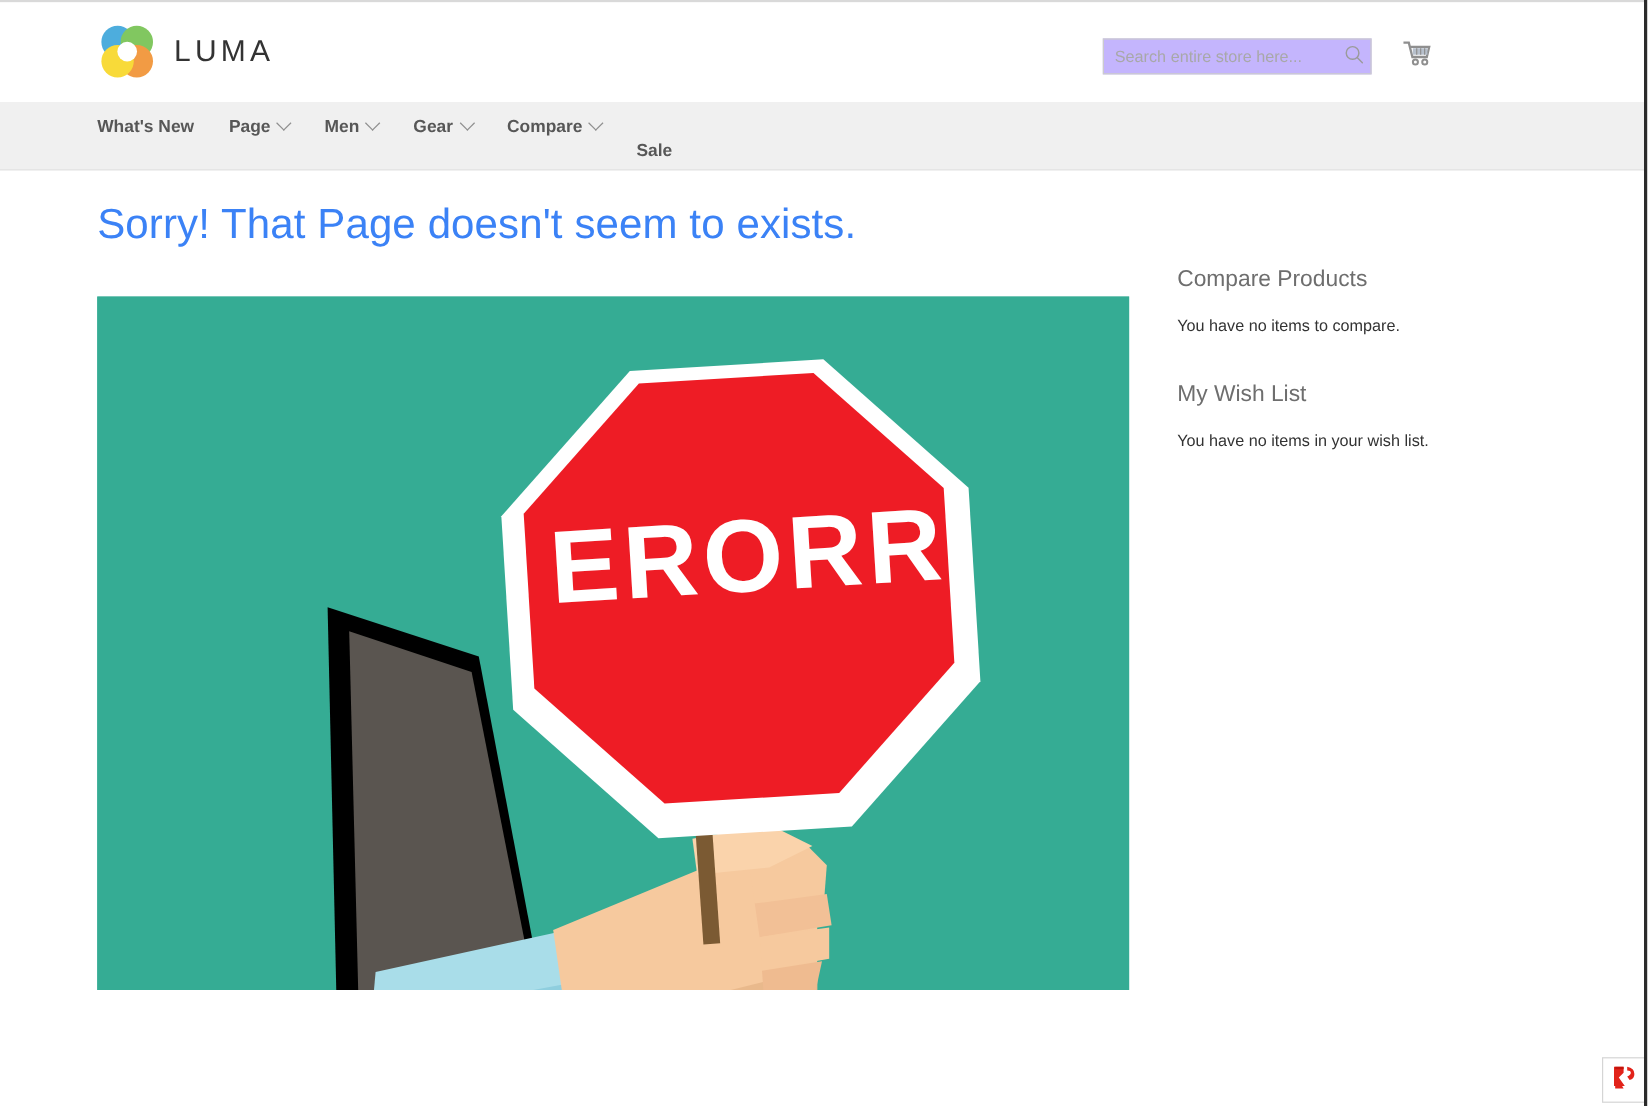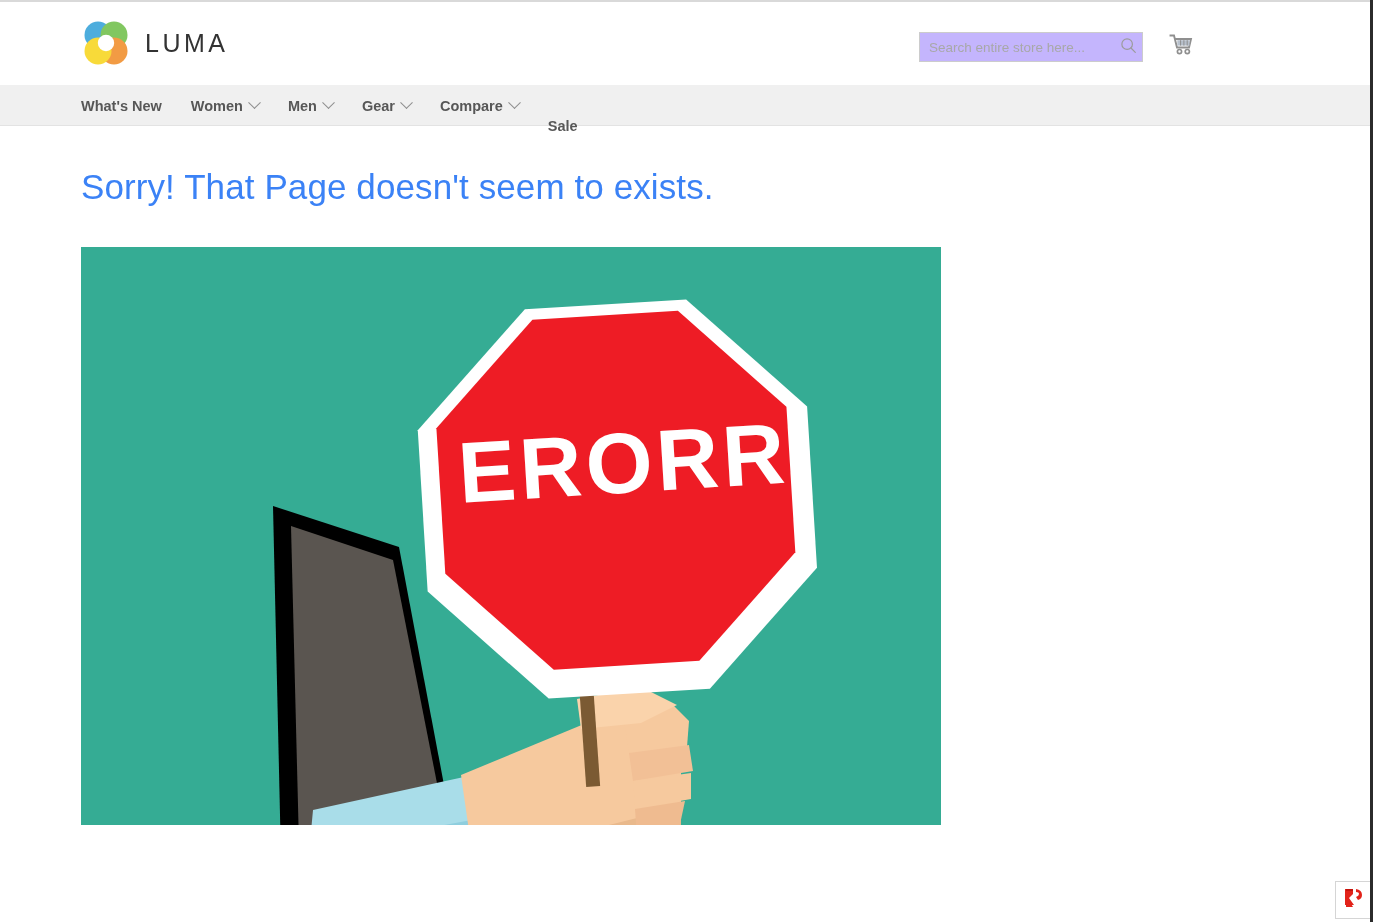--- a/index.html
+++ b/index.html
@@ -70,21 +70,21 @@
   }
   .cart-btn {
     position: absolute; right: 173px; top: 27px;
     width: 34px; height: 34px;
     background: transparent; border: 0; padding: 0; cursor: pointer;
     display: flex; align-items: center; justify-content: center;
   }
   
   .nav {
     position: absolute; top: 85px; left: 0;
-    width: 1371px; height: 41px;
+    width: 1371px; height: 57px;
     background: #f0f0f0;
     border-bottom: 1px solid #e3e3e3;
   }
   .nav-inner {
     position: absolute; left: 81px; top: 0;
     height: 41px;
     display: flex; align-items: center;
     gap: 0px;
   }
   .nav-item {
@@ -206,21 +206,21 @@
   </div>
 
   <div class="nav">
     <div class="nav-inner">
 
       <div class="nav-item">
         <span>What's New</span>
       </div>
 
       <div class="nav-item">
-        <span>Women</span>
+        <span>Page</span>
         <i class="chev"></i>
       </div>
 
       <div class="nav-item">
         <span>Men</span>
         <i class="chev"></i>
       </div>
 
       <div class="nav-item">
         <span>Gear</span>
@@ -277,20 +277,33 @@
 
         <polygon points="470,75 634,75 750,191 750,355 634,471 470,471 354,355 354,191" fill="#ffffff" transform="translate(-12,-18) scale(0.985)"></polygon>
 
         <polygon points="477,86 625,86 729,190 729,338 625,442 477,442 373,338 373,190" fill="#ee1c25" transform="translate(-12,-18) scale(0.985)"></polygon>
         <text x="540" y="245" text-anchor="middle" font-family="Liberation Sans, sans-serif" font-size="86" font-weight="bold" letter-spacing="4" fill="#ffffff">ERORR</text>
       </g>
     </svg>
   </div>
 
 
+  <div class="sidebar">
+
+    <div class="side-block">
+      <h2 class="side-title">Compare Products</h2>
+      <p class="side-text">You have no items to compare.</p>
+    </div>
+
+    <div class="side-block">
+      <h2 class="side-title">My Wish List</h2>
+      <p class="side-text">You have no items in your wish list.</p>
+    </div>
+
+  </div>
 
   <div class="corner-badge">
     <span>
       <svg width="26" height="26" viewBox="0 0 26 26" aria-hidden="true">
         <rect x="2" y="2" width="22" height="22" fill="#ffffff"></rect>
         <path d="M5 4 h8 v5 l-4 4 5 7 h-9 z" fill="#e2231a"></path>
         <path d="M16 4 q6 1 6 6 q0 4 -4 5 l-2 -3 q3 -1 3 -3 q0 -2 -3 -2 z" fill="#e2231a"></path>
         <path d="M6 17 l4 0 l3 5 l-7 0 z" fill="#e2231a"></path>
         <rect x="6" y="4" width="7" height="2" fill="#c4140c"></rect>
       </svg>

